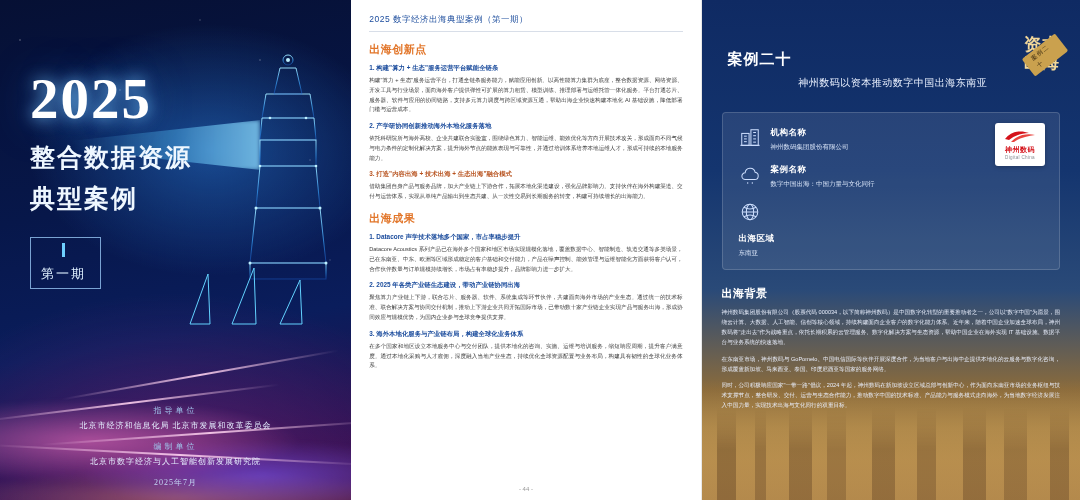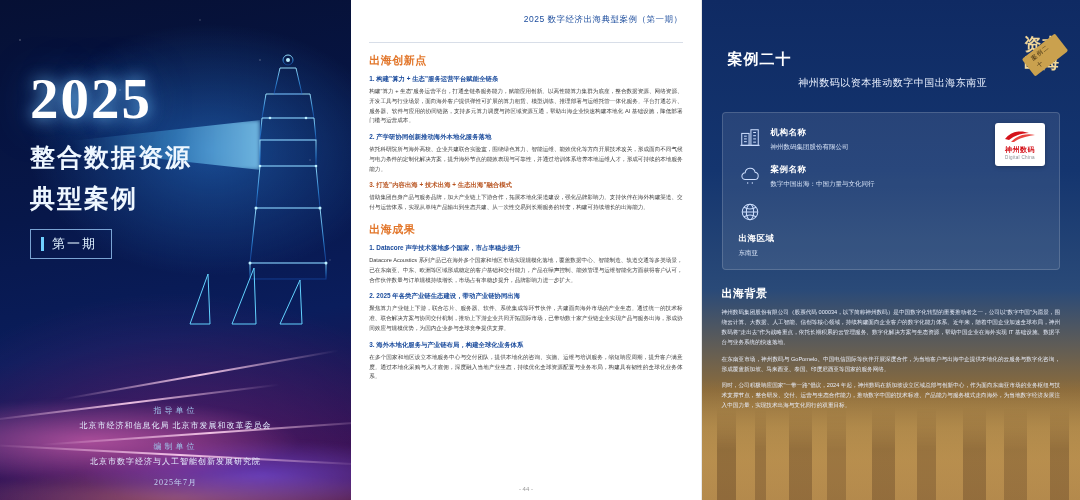--- a/index.html
+++ b/index.html
@@ -72,25 +72,25 @@
     color: #ffffff;
     text-shadow: 0 0 16px rgba(120,200,255,.9), 0 0 40px rgba(60,140,255,.6);
   }
   .cover .t1 {
     margin-top: 14px; font-size: 25px; font-weight: 700; letter-spacing: 2px; color: #eef7ff;
   }
   .cover .t2 {
     margin-top: 8px; font-size: 25px; font-weight: 700; letter-spacing: 2px; color: #eef7ff;
   }
   .cover .issue {
-    margin-top: 14px;
+    margin-top: 22px;
     display: inline-flex; align-items: center; gap: 8px;
     border: 1px solid rgba(160,210,255,.75);
     padding: 5px 14px 5px 10px;
-    font-size: 13px; letter-spacing: 2px; color: #dff0ff;
+    font-size: 13px; letter-spacing: 2px; color: #dff0ff; flex-direction: column;
   }
   .cover .issue .bar {
     display: inline-block; width: 3px; height: 14px; background: #6fd0ff;
   }
   .cover .footer {
     position: absolute; z-index: 4; left: 0; right: 0; bottom: 12px;
     text-align: center; color: #cfe2ff;
   }
   .cover .footer .lbl { font-size: 8px; letter-spacing: 3px; color: #9fc2ea; margin-bottom: 4px; }
   .cover .footer .orgs { font-size: 8px; letter-spacing: 1px; color: #e4eeff; }
@@ -100,24 +100,23 @@
   
   .midpage {
     position: relative;
     width: 360px; height: 500px;
     background: #ffffff;
     padding: 14px 18px 18px 18px;
     border-right: 1px solid #e8e8e8;
   }
   .midpage .runhead {
     font-size: 8.5px; color: #1a4b9c; letter-spacing: .5px;
-    padding-bottom: 16px;
+    padding-bottom: 5px;
     border-bottom: 1px solid #d8dee8;
     margin-bottom: 10px;
-    text-align: right;
   }
   .sec-h {
     color: #e2762a; font-size: 11px; font-weight: 700; letter-spacing: .5px;
     margin: 9px 0 5px 0;
   }
   .para {
     font-size: 5.6px; line-height: 1.75; color: #3c3c3c; text-align: justify;
     margin: 0 0 5px 0;
   }
   .sub-h {

